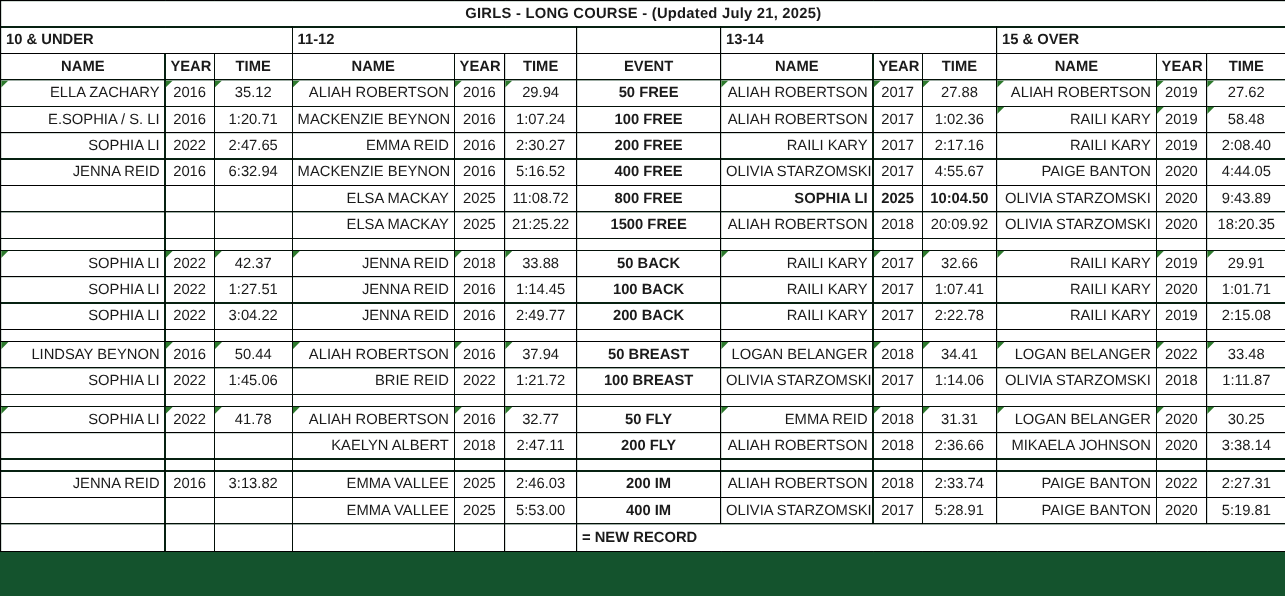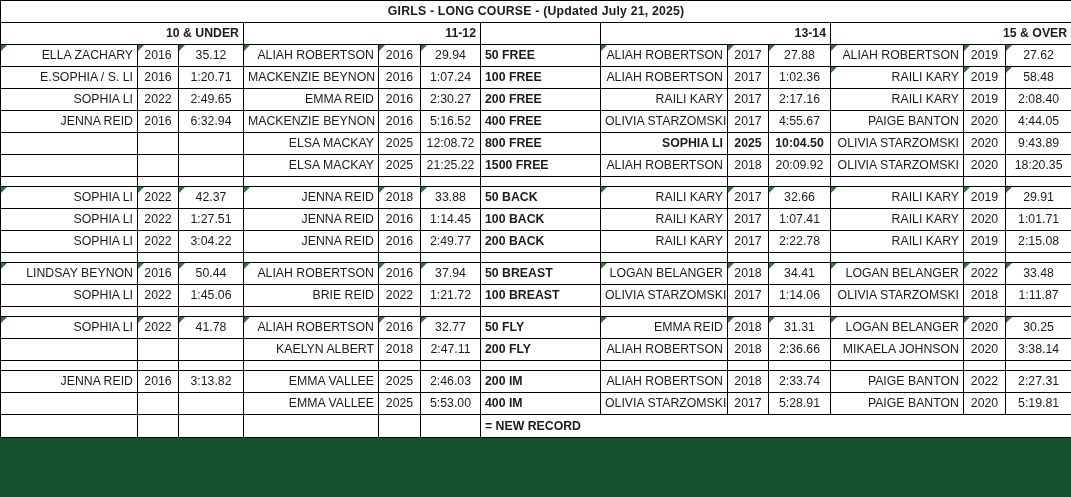--- a/index.html
+++ b/index.html
@@ -41,21 +41,21 @@
     font-size:17.5px;
     text-align:center;
     height:27px;
     line-height:27px;
     letter-spacing:.2px;
   }
   
   td.agegroup{
     font-weight:bold;
     font-size:15px;
-    text-align:right;
+    text-align:left;
     height:28px;
     line-height:28px;
   }
   td.agegroup-blank{height:28px;}
   
   td.colhead{
     background:#d9d9d9;
     font-weight:bold;
     font-size:12.5px;
     text-align:center;
@@ -63,20 +63,21 @@
     line-height:24px;
   }
   
   td.name{text-align:right;}
   td.year{text-align:center;}
   td.time{text-align:center;}
   td.event{
     background:#9238CE;
     color:#ffffff;
     font-weight:bold;
+    text-align:center;
     font-size:12.3px;
   }
   
   td.rec{
     background:#9238CE;
     color:#ffffff;
     font-weight:bold;
   }
   
   tr.spacer td{height:9px;line-height:9px;}
@@ -122,20 +123,35 @@
       <tr>
         <td class="title" colspan="13">GIRLS - LONG COURSE - (Updated July 21, 2025)</td>
       </tr>
       <tr>
         <td class="agegroup" colspan="3">10 &amp; UNDER</td>
         <td class="agegroup" colspan="3">11-12</td>
         <td class="agegroup agegroup-blank"></td>
         <td class="agegroup" colspan="3">13-14</td>
         <td class="agegroup" colspan="3">15 &amp; OVER</td>
       </tr>
+      <tr>
+        <td class="colhead">NAME</td>
+        <td class="colhead">YEAR</td>
+        <td class="colhead">TIME</td>
+        <td class="colhead">NAME</td>
+        <td class="colhead">YEAR</td>
+        <td class="colhead">TIME</td>
+        <td class="colhead">EVENT</td>
+        <td class="colhead">NAME</td>
+        <td class="colhead">YEAR</td>
+        <td class="colhead">TIME</td>
+        <td class="colhead">NAME</td>
+        <td class="colhead">YEAR</td>
+        <td class="colhead">TIME</td>
+      </tr>
 
       <tr>
           <td class="name"><span class="cmt"></span>ELLA ZACHARY</td>
           <td class="year"><span class="cmt"></span>2016</td>
           <td class="time"><span class="cmt"></span>35.12</td>
           <td class="name"><span class="cmt"></span>ALIAH ROBERTSON</td>
           <td class="year"><span class="cmt"></span>2016</td>
           <td class="time"><span class="cmt"></span>29.94</td>
           <td class="event">50 FREE</td>
           <td class="name"><span class="cmt"></span>ALIAH ROBERTSON</td>
@@ -156,21 +172,21 @@
           <td class="name">ALIAH ROBERTSON</td>
           <td class="year">2017</td>
           <td class="time">1:02.36</td>
           <td class="name"><span class="cmt"></span>RAILI KARY</td>
           <td class="year"><span class="cmt"></span>2019</td>
           <td class="time"><span class="cmt"></span>58.48</td>
         </tr>
         <tr>
           <td class="name">SOPHIA LI</td>
           <td class="year">2022</td>
-          <td class="time">2:49.65</td>
+          <td class="time">2:47.65</td>
           <td class="name">EMMA REID</td>
           <td class="year">2016</td>
           <td class="time">2:30.27</td>
           <td class="event">200 FREE</td>
           <td class="name">RAILI KARY</td>
           <td class="year">2017</td>
           <td class="time">2:17.16</td>
           <td class="name">RAILI KARY</td>
           <td class="year">2019</td>
           <td class="time">2:08.40</td>
@@ -189,21 +205,21 @@
           <td class="name">PAIGE BANTON</td>
           <td class="year">2020</td>
           <td class="time">4:44.05</td>
         </tr>
         <tr>
           <td class="name"></td>
           <td class="year"></td>
           <td class="time"></td>
           <td class="name">ELSA MACKAY</td>
           <td class="year">2025</td>
-          <td class="time">12:08.72</td>
+          <td class="time">11:08.72</td>
           <td class="event">800 FREE</td>
           <td class="name rec">SOPHIA LI</td>
           <td class="year rec">2025</td>
           <td class="time rec">10:04.50</td>
           <td class="name">OLIVIA STARZOMSKI</td>
           <td class="year">2020</td>
           <td class="time">9:43.89</td>
         </tr>
         <tr>
           <td class="name"></td>

